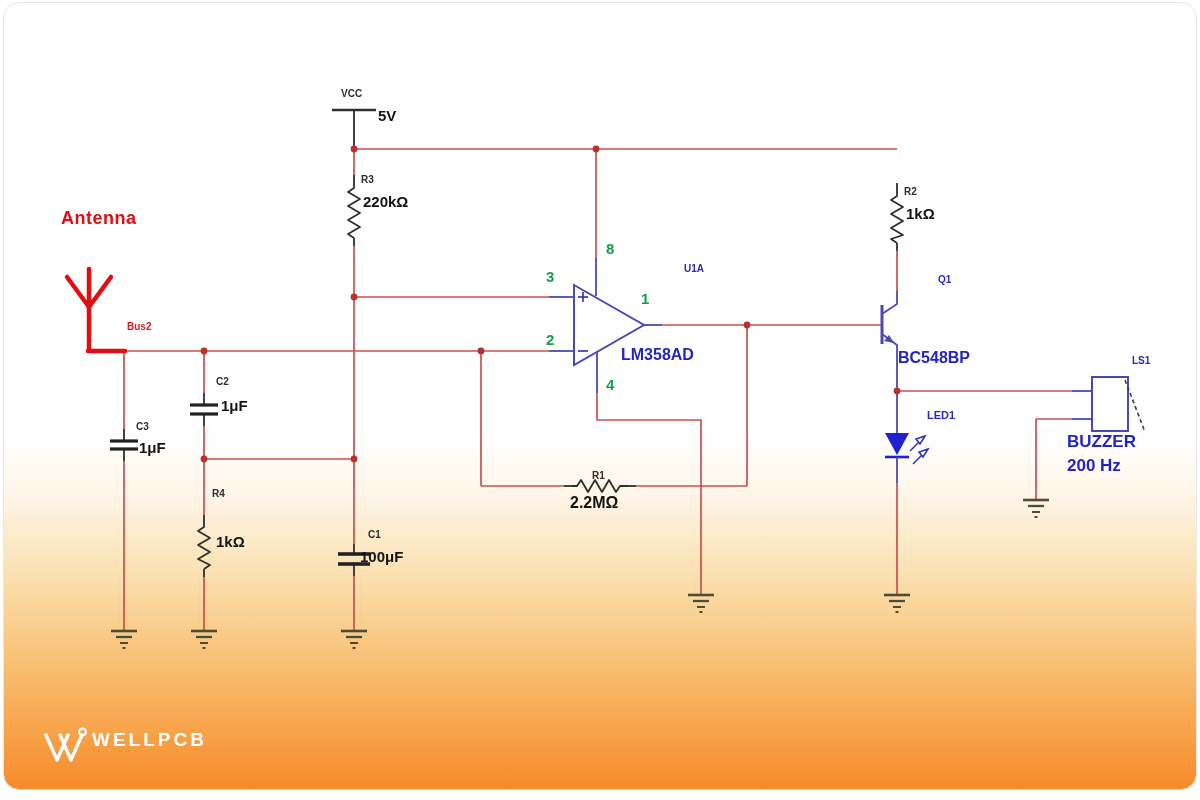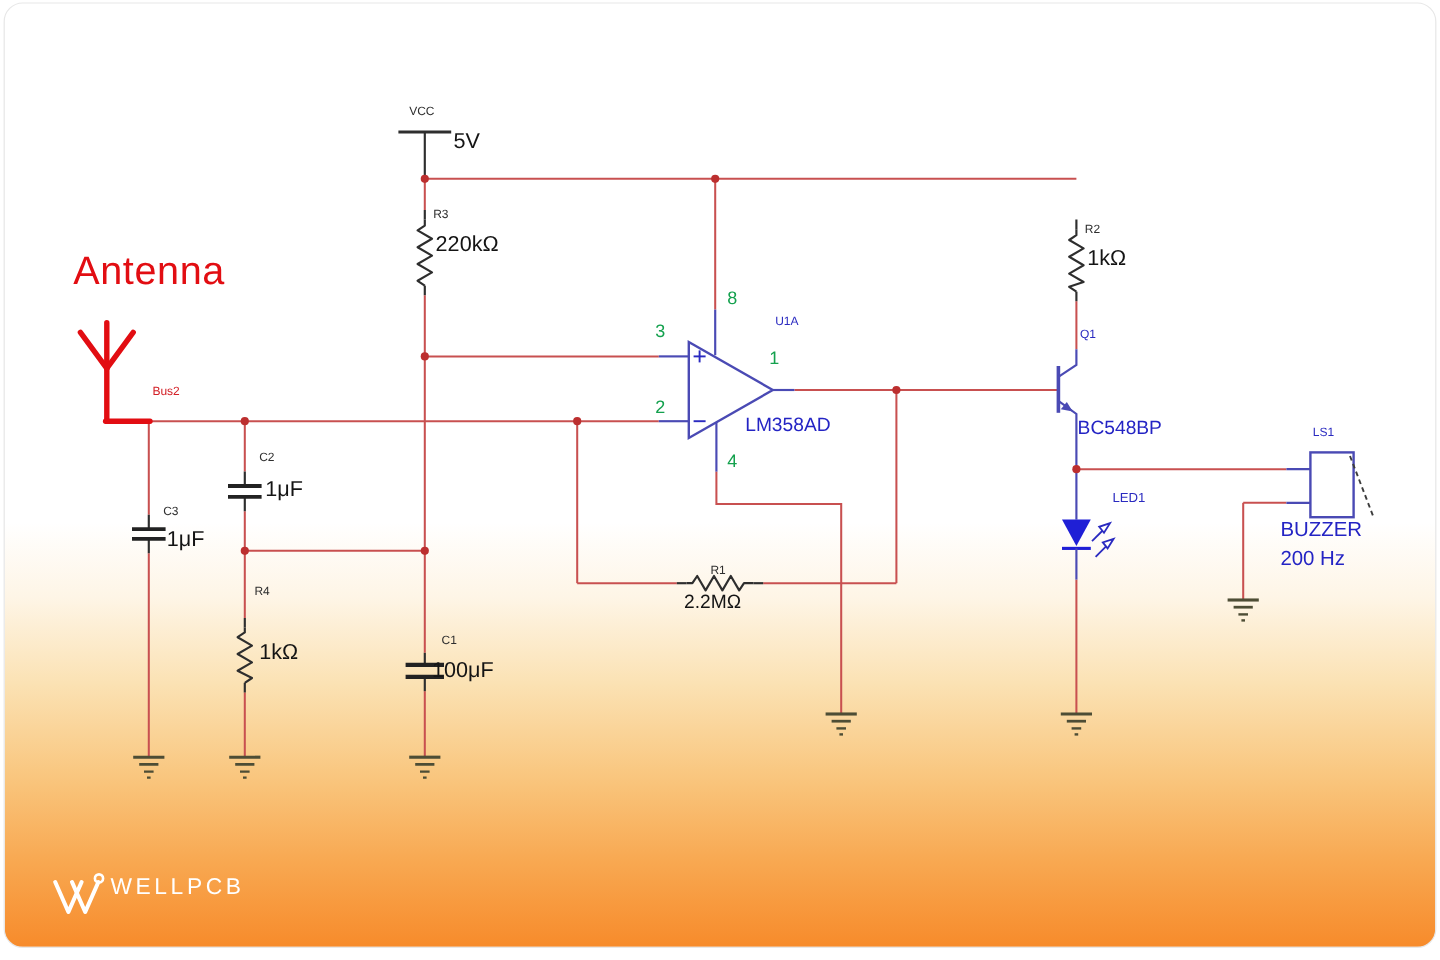--- a/index.html
+++ b/index.html
@@ -2,31 +2,31 @@
 <html><head>
 <meta charset="utf-8">
 <style>
   html,body{margin:0;padding:0;background:#ffffff;}
   .stage{position:relative;width:1200px;height:800px;background:#ffffff;overflow:hidden;
          font-family:"Liberation Sans",sans-serif;}
   .card{position:absolute;left:3px;top:2px;width:1192px;height:786px;
         border:1px solid #e7e7e7;border-radius:16px;overflow:hidden;
         background:linear-gradient(180deg,#ffffff 0%,#ffffff 55%,#fef5e6 63%,#fbe2b4 72%,#f9c67e 82%,#f8a851 91%,#f78b2b 100%);}
   svg.schem{position:absolute;left:0;top:0;}
-  .lbl{position:absolute;font-weight:normal;white-space:nowrap;line-height:1;}
+  .lbl{position:absolute;font-weight:bold;white-space:nowrap;line-height:1;}
   .k-ref{font-size:10px;color:#2e2e2e;}
-  .k-val{font-size:18px;color:#141414;}
+  .k-val{font-size:15px;color:#141414;}
   .k-val-lg{font-size:16px;color:#141414;}
-  .k-blue-sm{font-size:10px;color:#2a2ac0;}
+  .k-blue-sm{font-size:10px;color:#2a2ac0;margin-left:38px;}
   .k-blue-xs{font-size:11px;color:#2a2ac0;}
   .k-blue{font-size:16px;color:#2424c4;}
   .k-blue-lg{font-size:17px;color:#2424c4;}
   .k-green{font-size:15px;color:#14a14e;}
   .k-red-sm{font-size:10px;color:#d32027;}
-  .k-title{font-size:33px;color:#e20d12;letter-spacing:0.5px;text-align:right;}
+  .k-title{font-size:18px;color:#e20d12;letter-spacing:0.5px;text-align:right;}
   .k-logo{font-size:19px;color:#ffffff;letter-spacing:3px;}
 </style>
 </head>
 <body>
 
 <div class="stage">
   <div class="card">
 
     <svg class="schem" width="1200" height="800" viewBox="0 0 1200 800">
 

